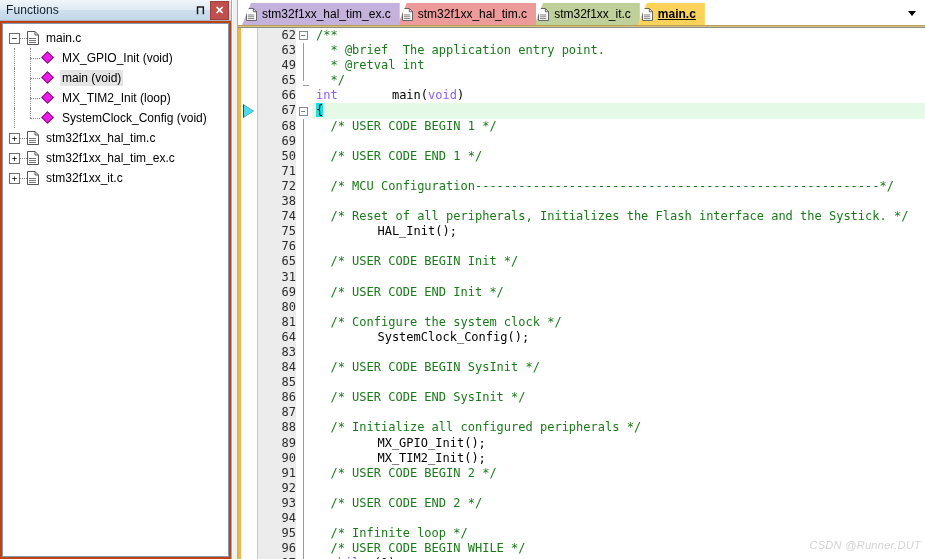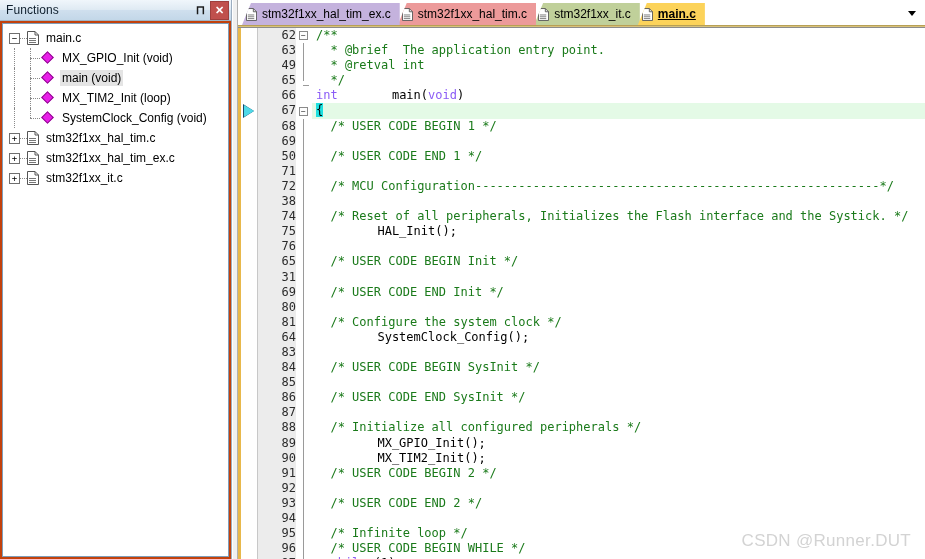--- a/index.html
+++ b/index.html
@@ -366,28 +366,29 @@
     left: 2px;
     width: 0; height: 0;
     border-top: 7px solid transparent;
     border-bottom: 7px solid transparent;
     border-left: 11px solid #1a4a6a;
   }
 
   
   #watermark {
     position: absolute;
-    right: 14px;
+    right: 4px;
     bottom: 8px;
-    font-size: 17px;
+    font-size: 11px;
     color: #d3d3d3;
     font-family: "Liberation Sans", sans-serif;
     letter-spacing: 0.3px;
     user-select: none;
     pointer-events: none;
+    font-style: italic;
   }
 </style>
 </head>
 <body>
 
 <div id="app">
 
   <div id="functions-panel">
 
     <div class="panel-titlebar">

